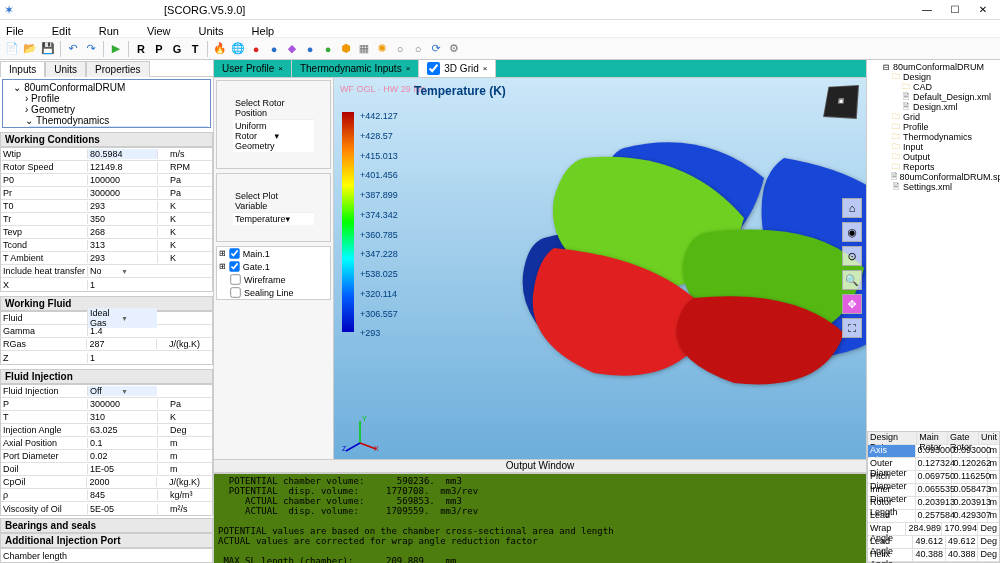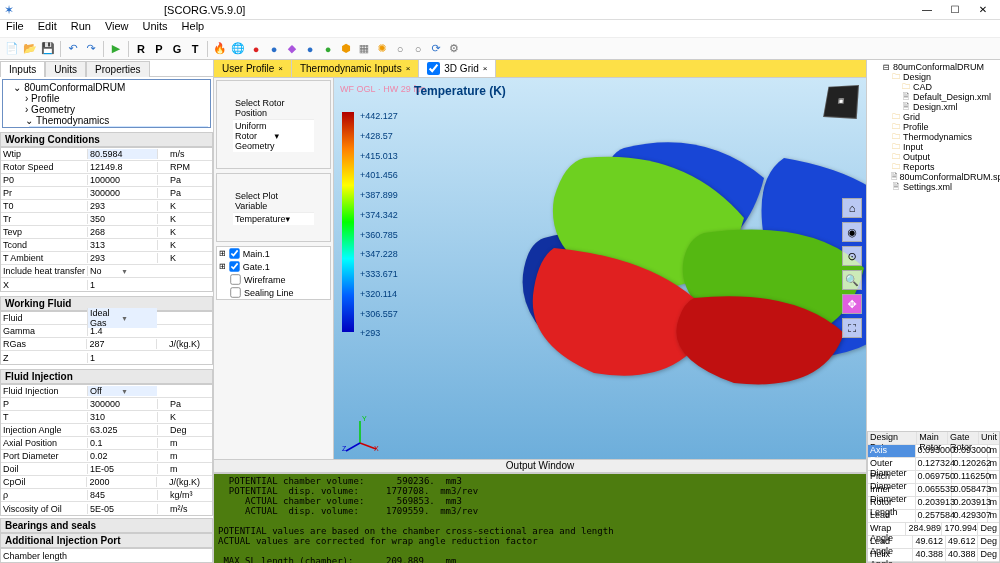--- a/index.html
+++ b/index.html
@@ -2,21 +2,21 @@
 <html><head>
 <meta charset="utf-8">
 <style>
   * { box-sizing: border-box; margin: 0; padding: 0; }
   body { font-family: "Segoe UI", Tahoma, sans-serif; font-size: 10px; color: #000; background: #fff; width: 1000px; height: 563px; overflow: hidden; display: flex; flex-direction: column; }
   .titlebar { height: 20px; display: flex; align-items: center; padding: 0 4px; border-bottom: 1px solid #ddd; }
   .titlebar .star { color: #2a6fc9; margin-right: 150px; font-size: 12px; }
   .titlebar .ttl { font-size: 11px; }
   .win-btns { margin-left: auto; display: flex; gap: 2px; }
   .win-btns div { width: 26px; height: 16px; display:flex; align-items:center; justify-content:center; font-size: 10px; }
-  .menubar { height: 18px; display:flex; align-items:flex-start; gap:14px; padding:0 6px; font-size:11px; border-bottom: 1px solid #eee;}
+  .menubar { height: 18px; display:flex; align-items:flex-end; gap:28px; padding:0 6px; font-size:11px; border-bottom: 1px solid #eee;}
   .toolbar { height: 22px; display:flex; align-items:center; gap:2px; padding: 0 4px; border-bottom:1px solid #ccc; background:#fafafa;}
   .tb-btn { width: 16px; height: 16px; display:flex; align-items:center; justify-content:center; font-size:11px; border:1px solid transparent; cursor:pointer;}
   .tb-btn.blue { color:#2a6fc9; }
   .tb-btn.red { color:#d22; }
   .tb-btn.green { color:#3a3; }
   .tb-btn.orange { color:#e90; }
   .tb-btn.purple { color:#a5d; }
   .tb-btn.gray { color:#777; }
   .tb-sep { width:1px; height:16px; background:#ccc; margin:0 2px;}
   .body { flex:1; display:flex; min-height:0;}
@@ -35,21 +35,21 @@
   .prop-row:last-child { border-bottom:none; }
   .prop-lbl { width:86px; padding:0 2px; font-size:9px; white-space:nowrap; overflow:hidden;}
   .prop-val { width:70px; padding:0 2px; font-size:9px; border-left:1px solid #e0e0e0; display:flex; align-items:center;}
   .prop-val.hl { background:#e6f0ff;}
   .prop-unit { flex:1; padding:0 12px; font-size:9px; border-left:1px solid #e0e0e0;}
   .dd { display:flex; align-items:center; width:100%;}
   .dd span { flex:1; }
   .dd .caret { font-size:8px; color:#666;}
   
   .center { flex:1; display:flex; flex-direction:column; min-width:0;}
-  .ctabs { display:flex; height:18px; border-bottom:1px solid #ccc; font-size:10px; background:#fde047;}
+  .ctabs { display:flex; height:18px; border-bottom:1px solid #ccc; font-size:10px; background:#14b8a6;}
   .ctab { padding:2px 8px; border-right:1px solid #ccc; display:flex; align-items:center; gap:4px; cursor:pointer;}
   .ctab.active { background:#fff;}
   .ctab .x { font-size:8px; cursor:pointer;}
   .viewport { flex:1; position:relative; background:linear-gradient(to bottom,#cbe7f8,#6daedb); display:flex;}
   .vp-left { width:120px; background:#f6f6f6; border-right:1px solid #ccc; display:flex; flex-direction:column; font-size:9px;}
   .sel-group { border:1px solid #ccc; margin:2px; padding:16px;}
   .sel-lbl { padding:1px 2px; font-size:9px; border-bottom:1px solid #eee;}
   .sel-dd { padding:1px 2px; display:flex; align-items:center; background:#fff; cursor:pointer;}
   .sel-dd span { flex:1; font-size:9px;}
   .layer-list { margin:2px; border:1px solid #ccc; background:#fff; flex-shrink:0;}
@@ -395,21 +395,21 @@
           <div class="cb-grad"></div>
           <div class="cb-labels" id="cb-labels">
               <div>+442.127</div>
               <div>+428.57</div>
               <div>+415.013</div>
               <div>+401.456</div>
               <div>+387.899</div>
               <div>+374.342</div>
               <div>+360.785</div>
               <div>+347.228</div>
-              <div>+333.671</div>
+              <div>+538.025</div>
               <div>+320.114</div>
               <div>+306.557</div>
               <div>+293</div>
             </div>
         </div>
 
         <svg class="rotor3d" viewBox="0 0 480 280">
 
           <path class="lobe" fill="#1846d6" d="M300 40 Q420 60 440 140 Q430 230 330 240 Q260 200 280 120 Q270 60 300 40 Z"></path>
           <path class="lobe" fill="#1846d6" d="M140 30 Q220 10 280 60 Q260 140 180 150 Q110 120 120 60 Q125 35 140 30 Z"></path>

